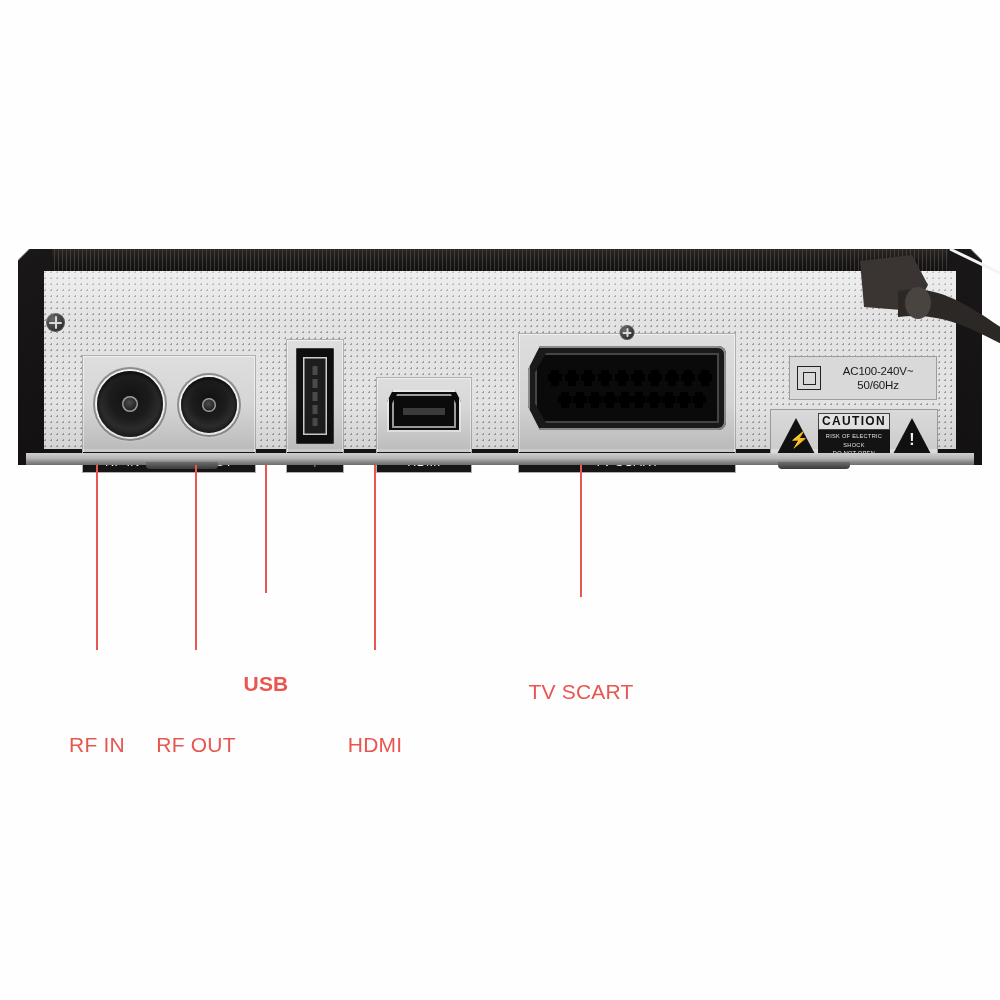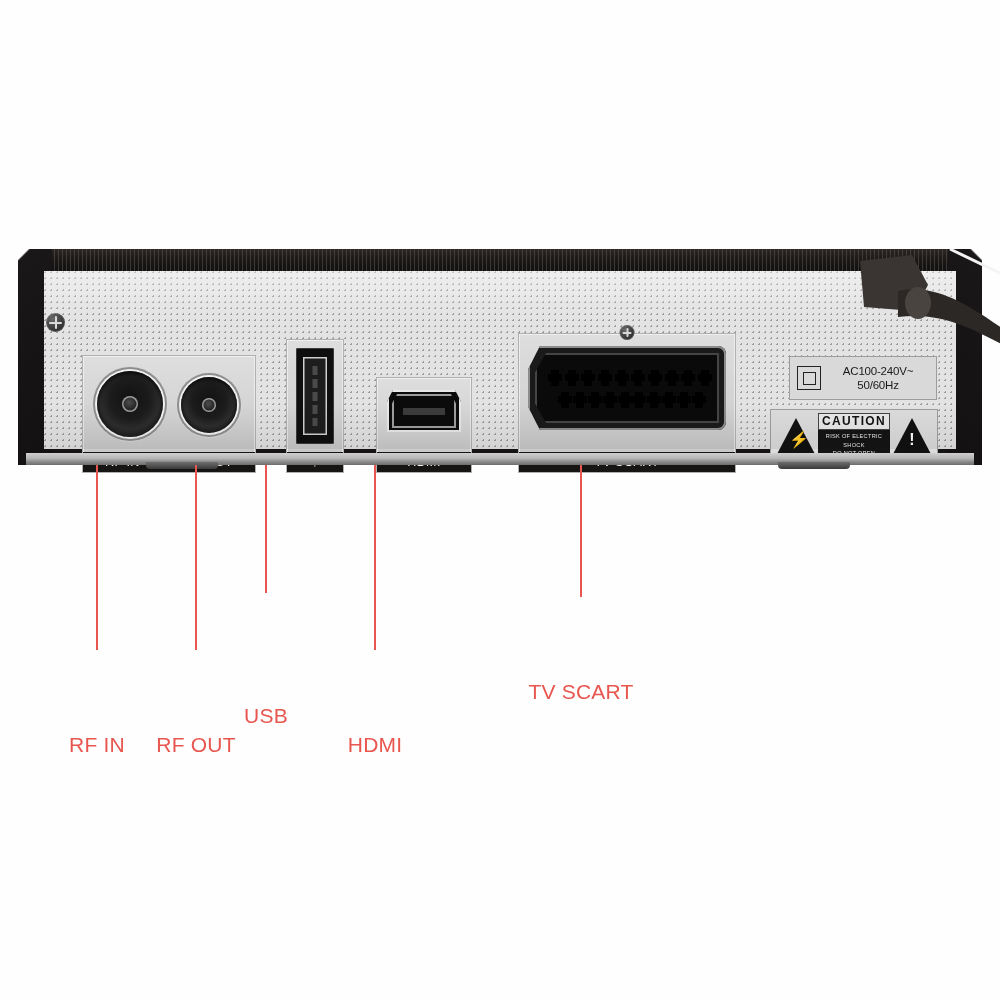--- a/index.html
+++ b/index.html
@@ -504,21 +504,21 @@
 
   <div>
 
     <div class="callout-line" style="left:96px; top:465px; height:185px;"></div>
     <div class="callout-text" style="left:97px; top:733px;">RF IN</div>
 
     <div class="callout-line" style="left:195px; top:465px; height:185px;"></div>
     <div class="callout-text" style="left:196px; top:733px;">RF OUT</div>
 
     <div class="callout-line" style="left:265px; top:465px; height:128px;"></div>
-    <div class="callout-text" style="left:266px; top:704px;">USB</div>
+    <div class="callout-text" style="left:266px; top:672px;font-weight:bold;">USB</div>
 
     <div class="callout-line" style="left:374px; top:465px; height:185px;"></div>
     <div class="callout-text" style="left:375px; top:733px;">HDMI</div>
 
     <div class="callout-line" style="left:580px; top:465px; height:132px;"></div>
     <div class="callout-text" style="left:581px; top:680px;">TV SCART</div>
 
   </div>
 
 </div>

